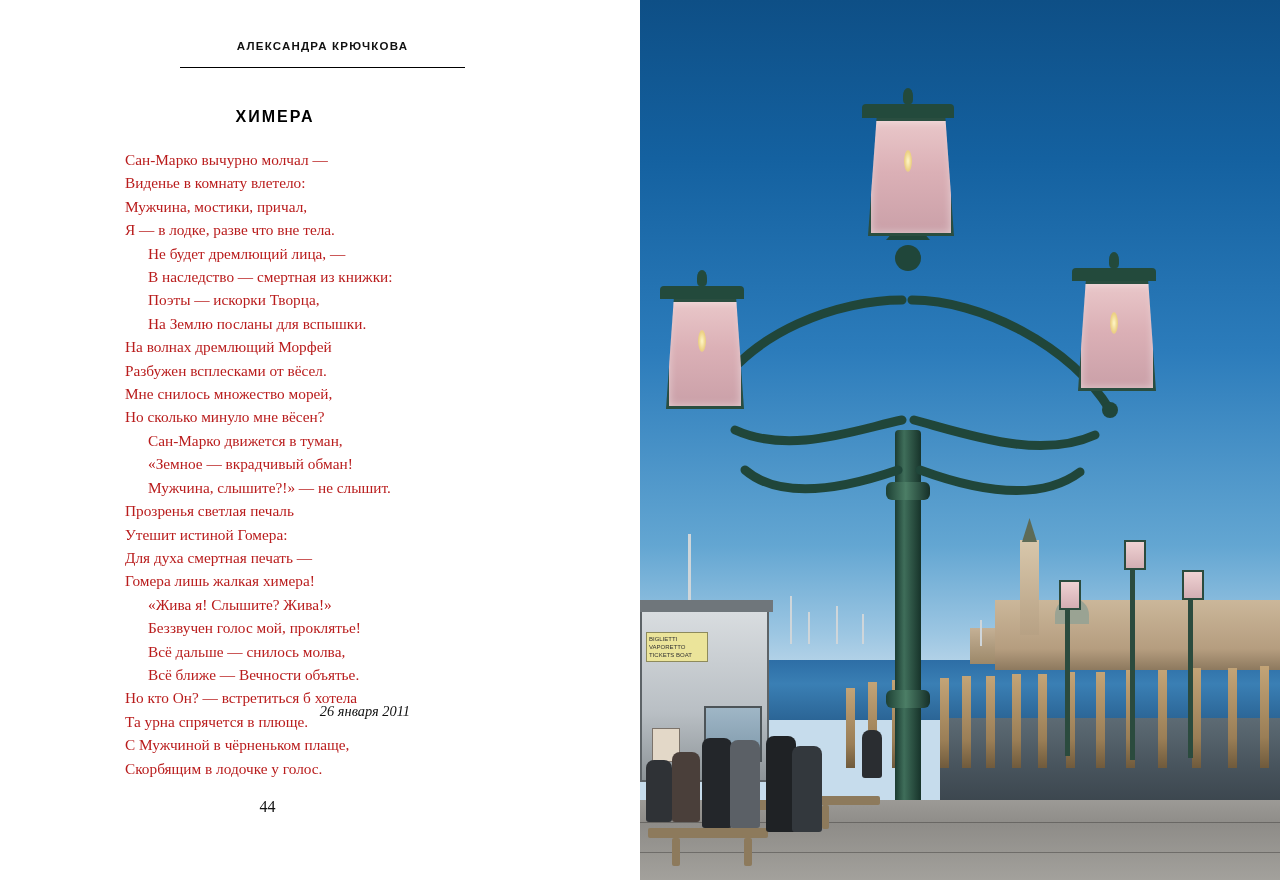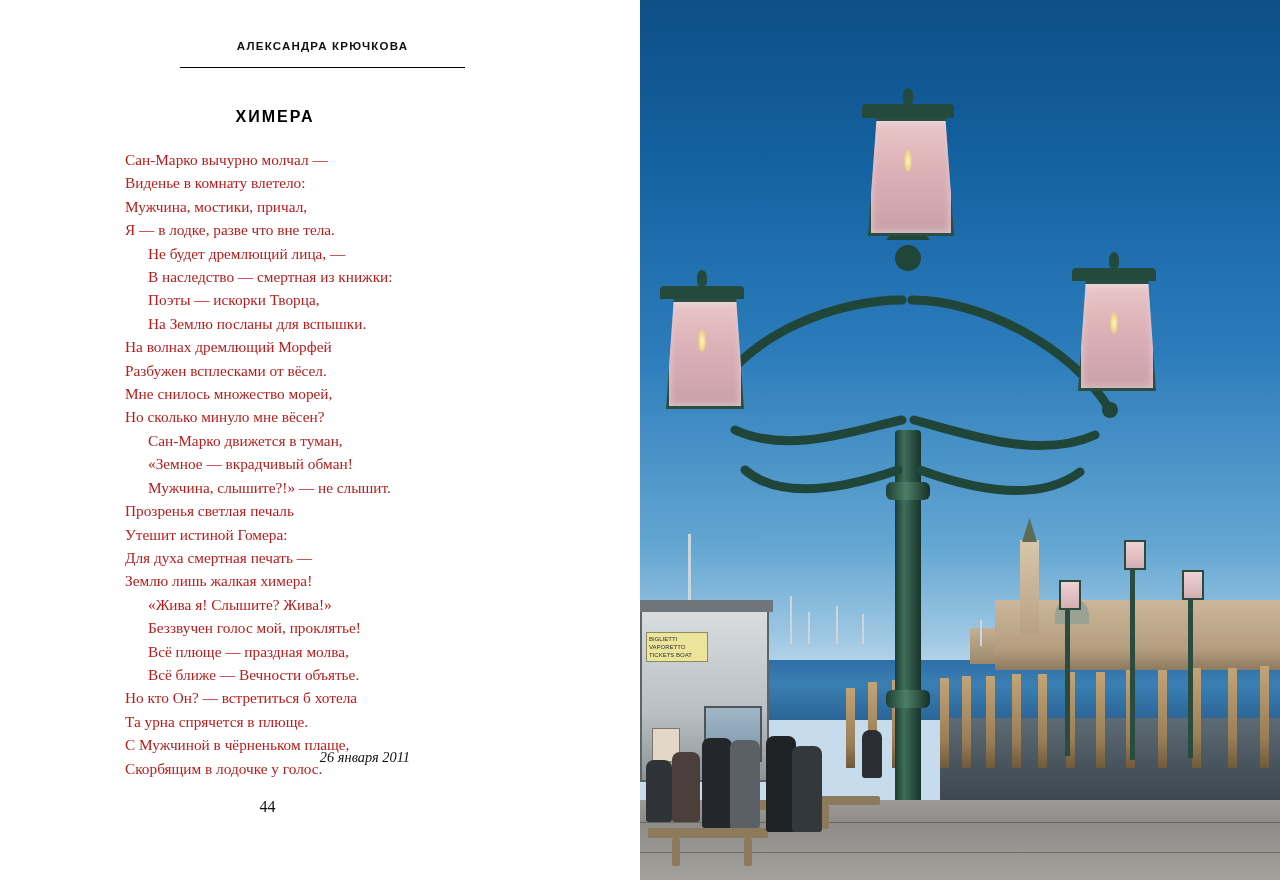--- a/index.html
+++ b/index.html
@@ -70,21 +70,20 @@
   }
   .poem-date {
     position: absolute;
     left: 125px;
     top: 703px;
     width: 285px;
     text-align: right;
     font-style: italic;
     font-size: 14.4px;
     color: #111;
-    margin-top: 46px;
   }
   .folio {
     position: absolute;
     left: 125px;
     top: 798px;
     width: 285px;
     text-align: center;
     font-size: 16px;
     color: #111;
   }
@@ -363,24 +362,24 @@
       <div class="poem-line">На волнах дремлющий Морфей</div>
       <div class="poem-line">Разбужен всплесками от вёсел.</div>
       <div class="poem-line">Мне снилось множество морей,</div>
       <div class="poem-line">Но сколько минуло мне вёсен?</div>
       <div class="poem-line indent">Сан-Марко движется в туман,</div>
       <div class="poem-line indent">«Земное — вкрадчивый обман!</div>
       <div class="poem-line indent">Мужчина, слышите?!» — не слышит.</div>
       <div class="poem-line">Прозренья светлая печаль</div>
       <div class="poem-line">Утешит истиной Гомера:</div>
       <div class="poem-line">Для духа смертная печать —</div>
-      <div class="poem-line">Землю лишь жалкая химера!</div>
+      <div class="poem-line">Гомера лишь жалкая химера!</div>
       <div class="poem-line indent">«Жива я! Слышите? Жива!»</div>
       <div class="poem-line indent">Беззвучен голос мой, проклятье!</div>
-      <div class="poem-line indent">Всё плюще — праздная молва,</div>
+      <div class="poem-line indent">Всё дальше — снилось молва,</div>
       <div class="poem-line indent">Всё ближе — Вечности объятье.</div>
       <div class="poem-line">Но кто Он? — встретиться б хотела</div>
       <div class="poem-line">Та урна спрячется в плюще.</div>
       <div class="poem-line">С Мужчиной в чёрненьком плаще,</div>
       <div class="poem-line">Скорбящим в лодочке у голос.</div>
     </div>
 
     <div class="poem-date">26 января 2011</div>
 
     <div class="folio">44</div>

